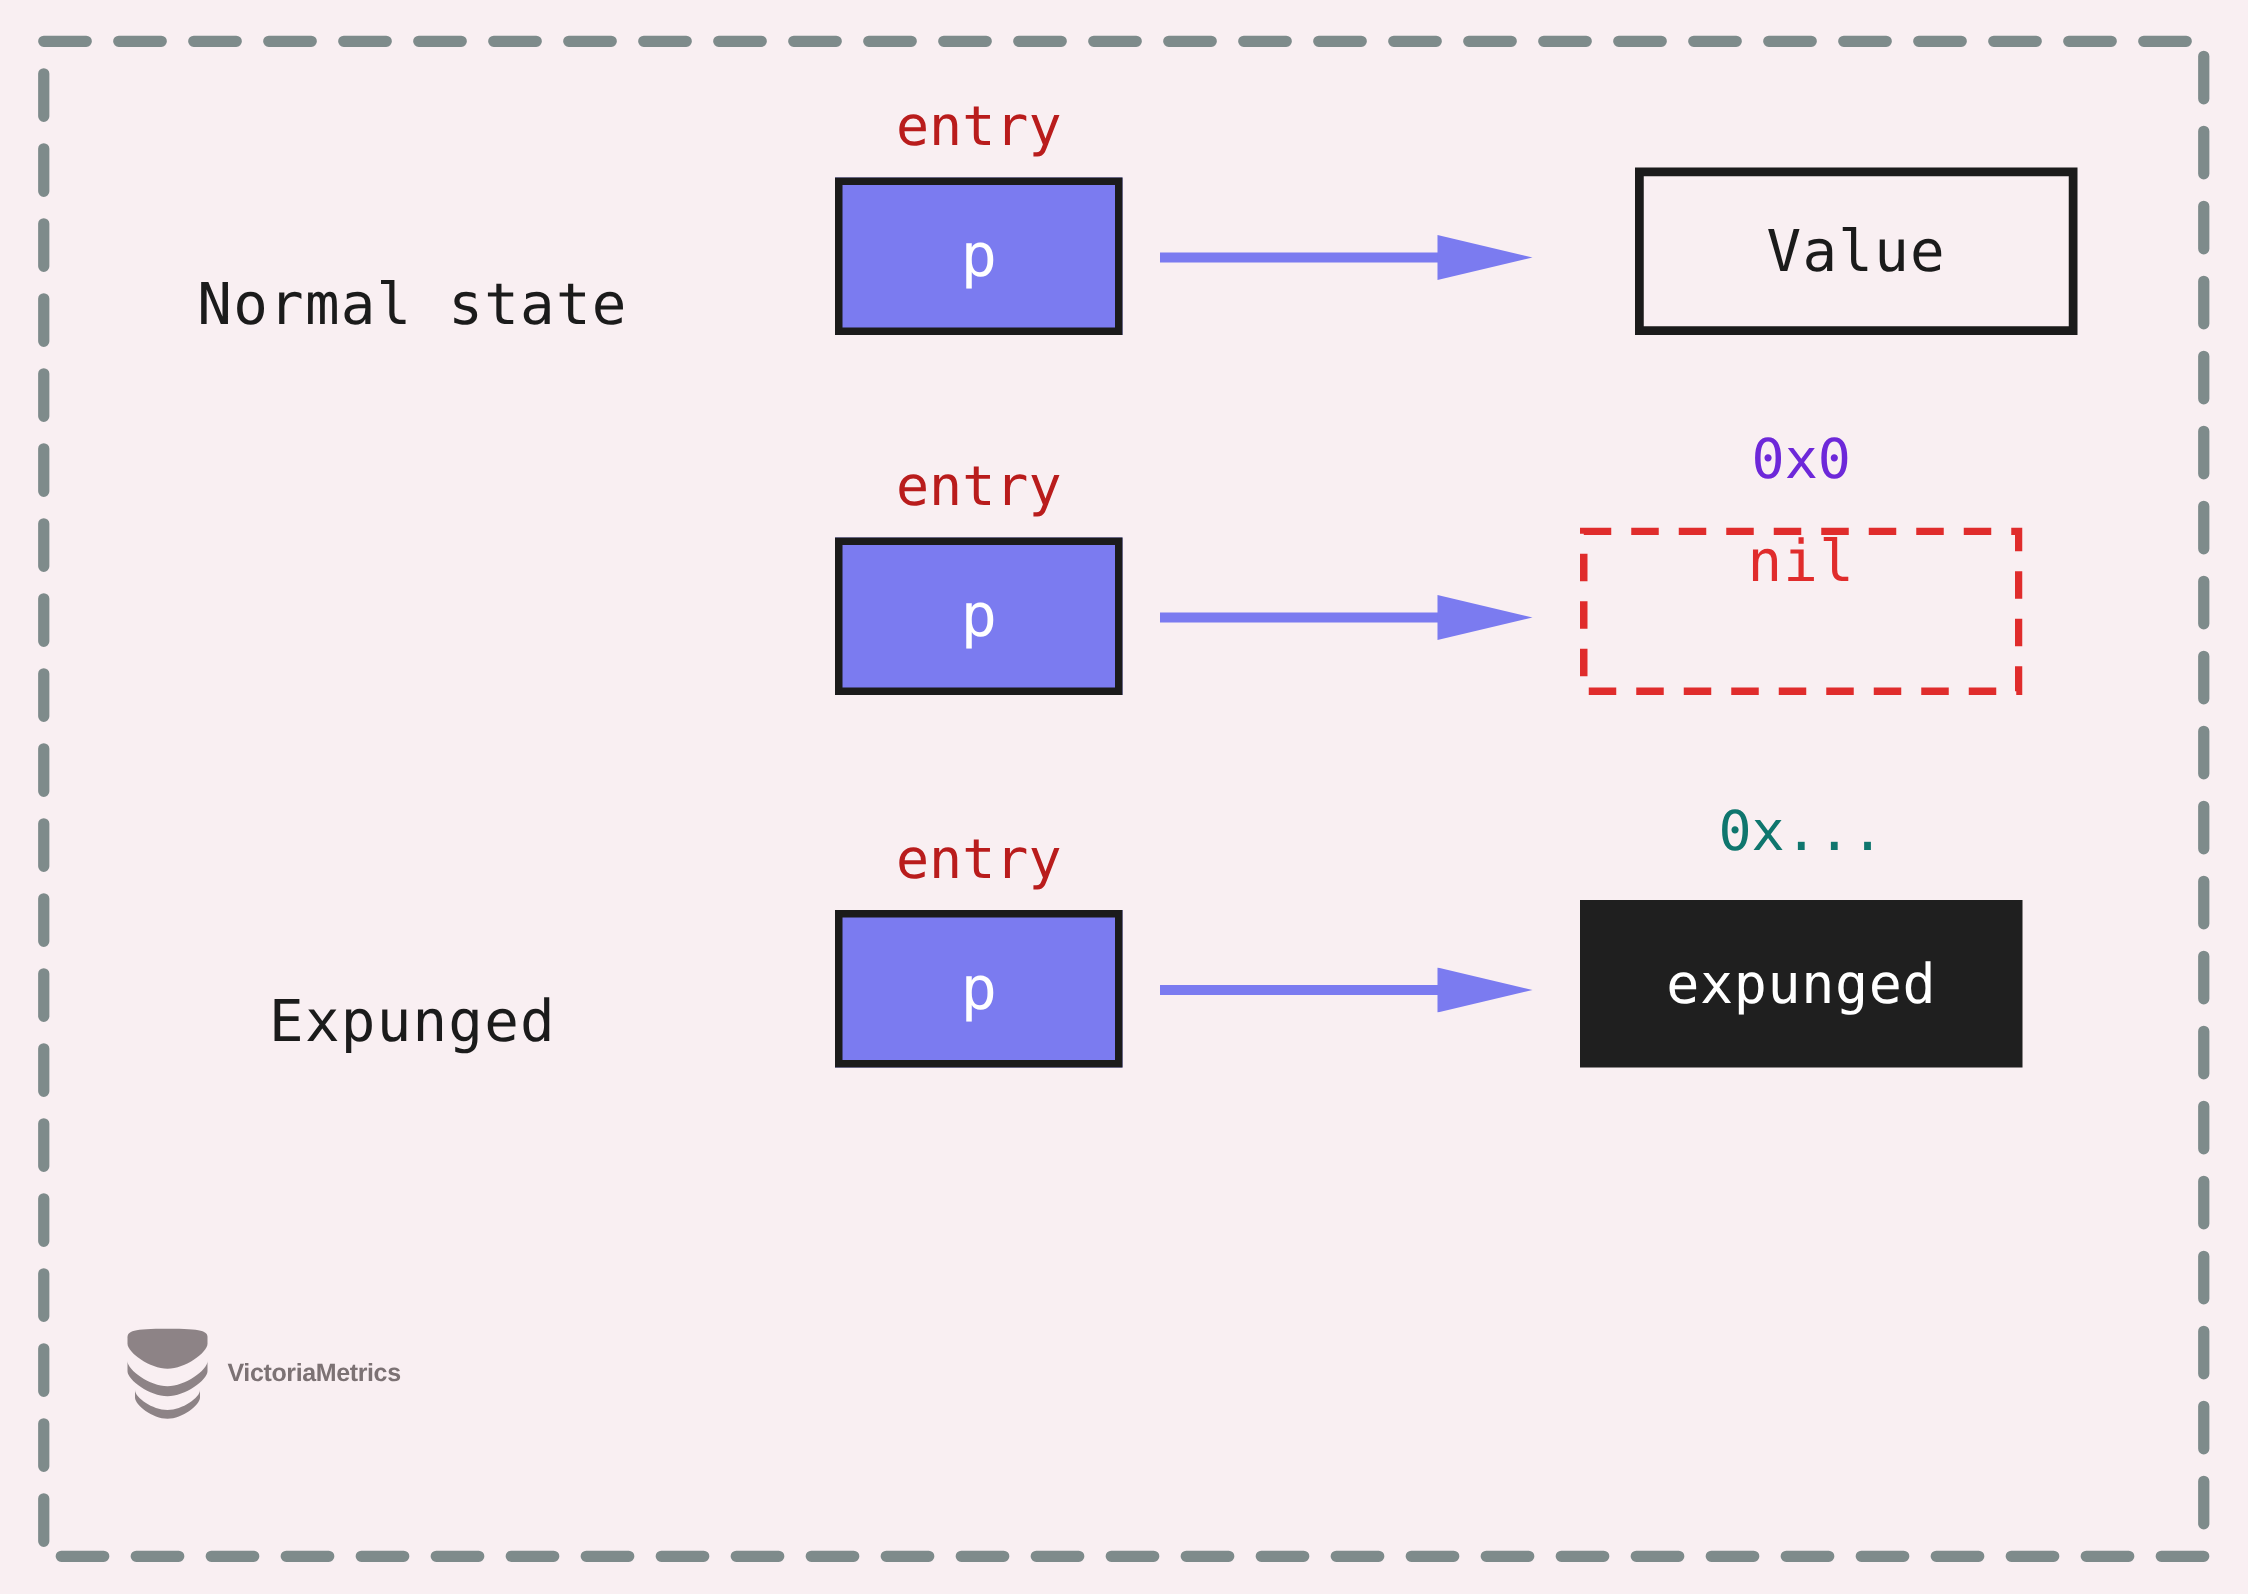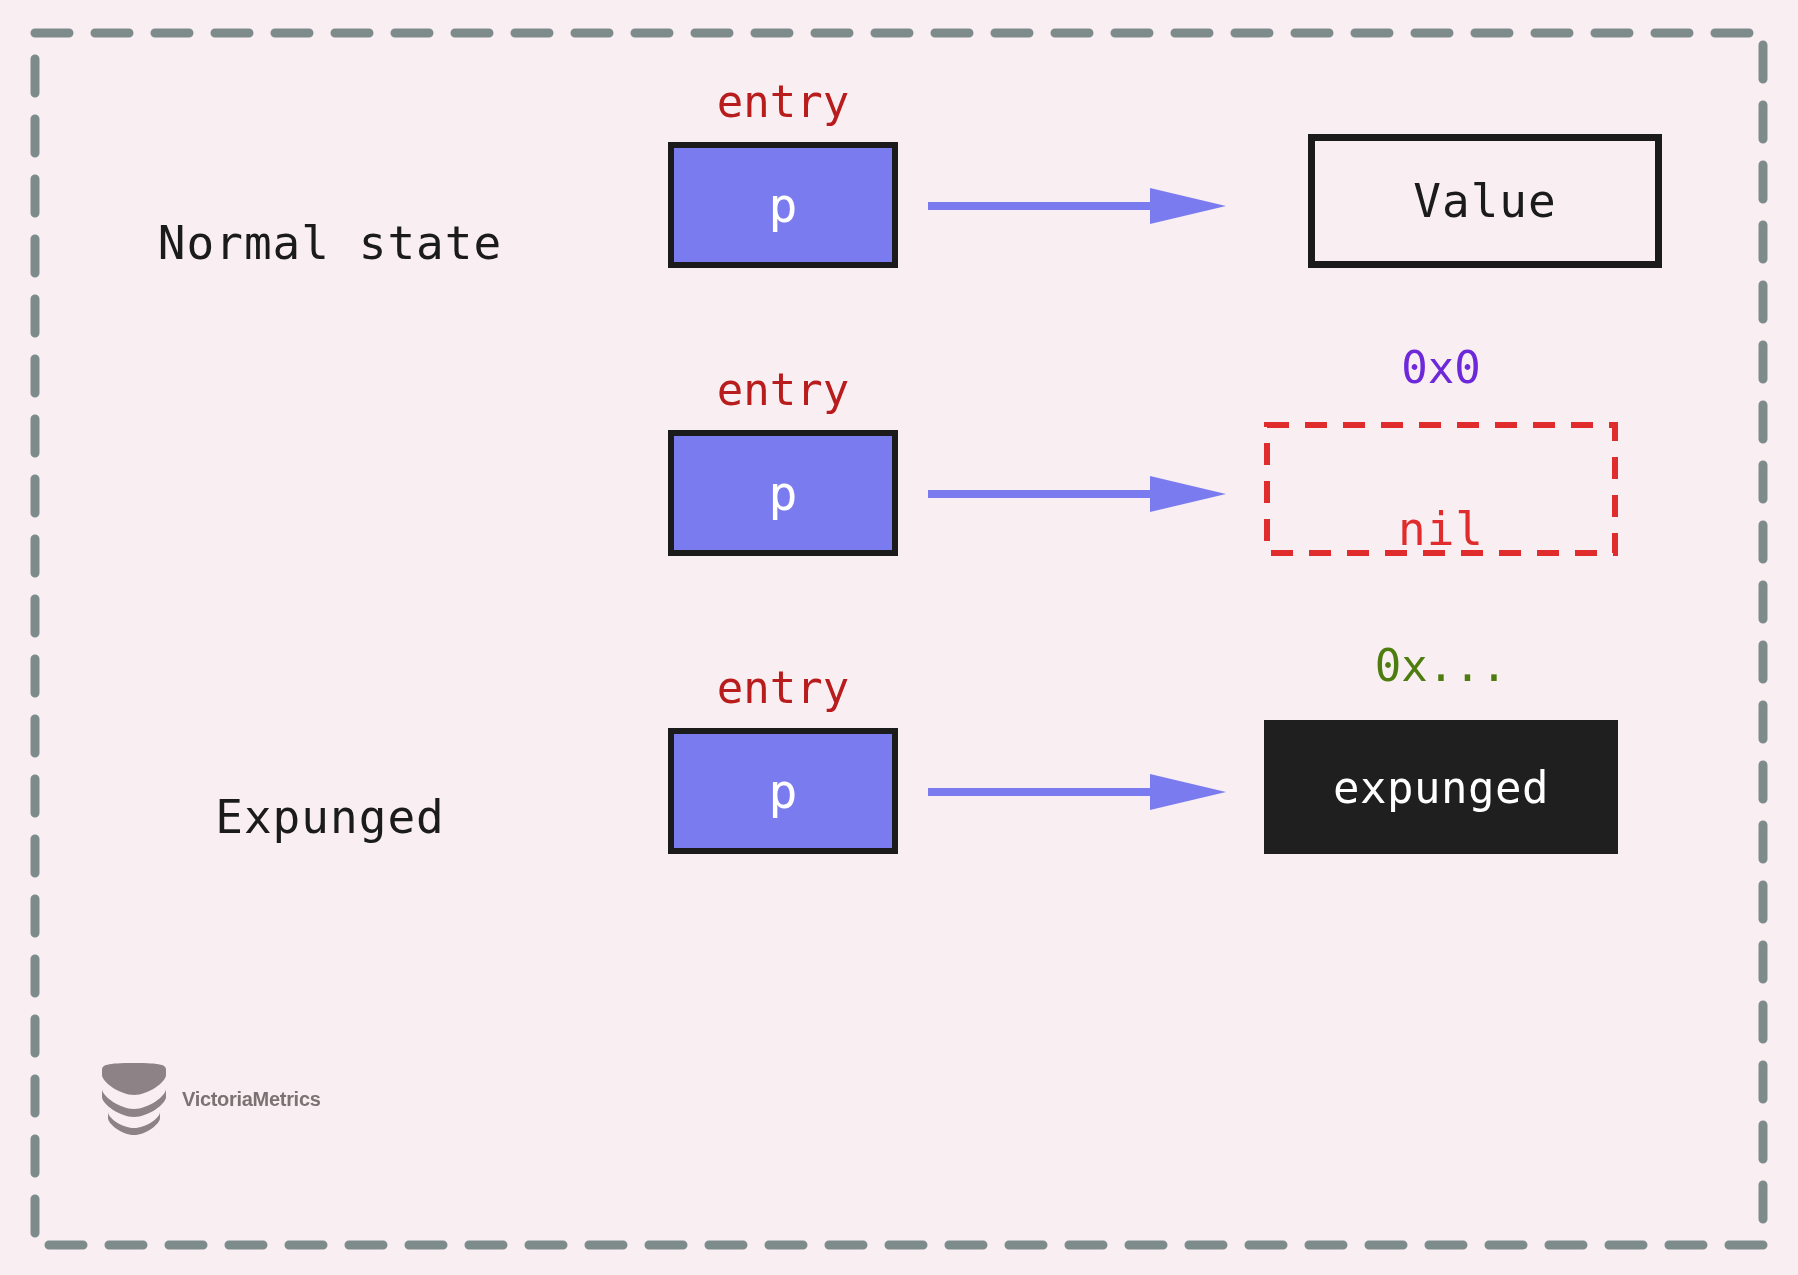--- a/index.html
+++ b/index.html
@@ -130,21 +130,21 @@
   }
 
   .nil-box {
     position: absolute;
     left: 1264px;
     top: 38px;
     width: 354px;
     height: 134px;
     box-sizing: border-box;
     display: flex;
-    align-items: flex-end;
+    align-items: flex-start;
     justify-content: center;
   }
   .nil-box .dash-svg {
     position: absolute;
     left: 0; top: 0; width: 100%; height: 100%;
   }
   .nil-box .box-text {
     position: relative;
     font-family: "DejaVu Sans Mono", "Liberation Mono", monospace;
     font-size: 46px;
@@ -176,21 +176,21 @@
     position: absolute;
     left: 1264px;
     width: 354px;
     text-align: center;
     font-family: "DejaVu Sans Mono", "Liberation Mono", monospace;
     font-size: 44px;
     top: -42px;
     white-space: nowrap;
   }
   .addr-caption.red   { color: #6d28d9; }
-  .addr-caption.black { color: #4d7c0f; }
+  .addr-caption.black { color: #0f766e; }
 
   
   .logo {
     position: absolute;
     left: 100px;
     top: 1062px;
     display: flex;
     align-items: center;
     gap: 14px;
   }

